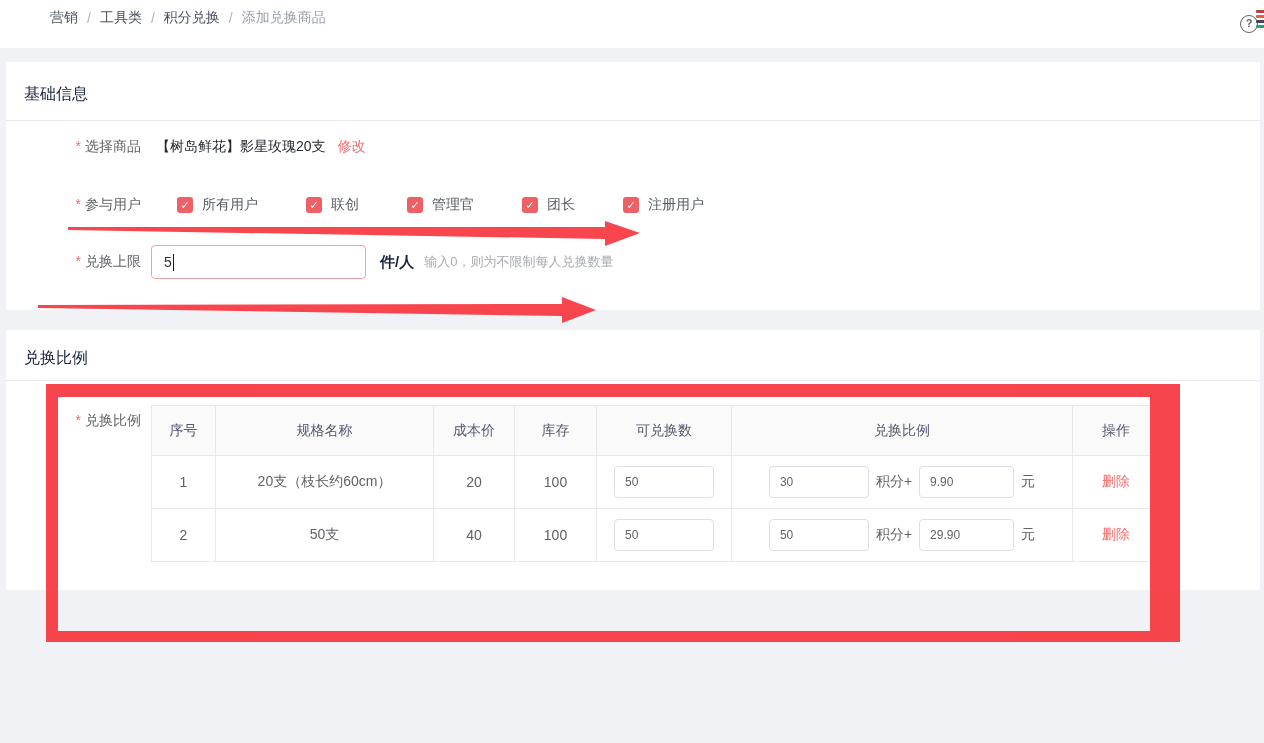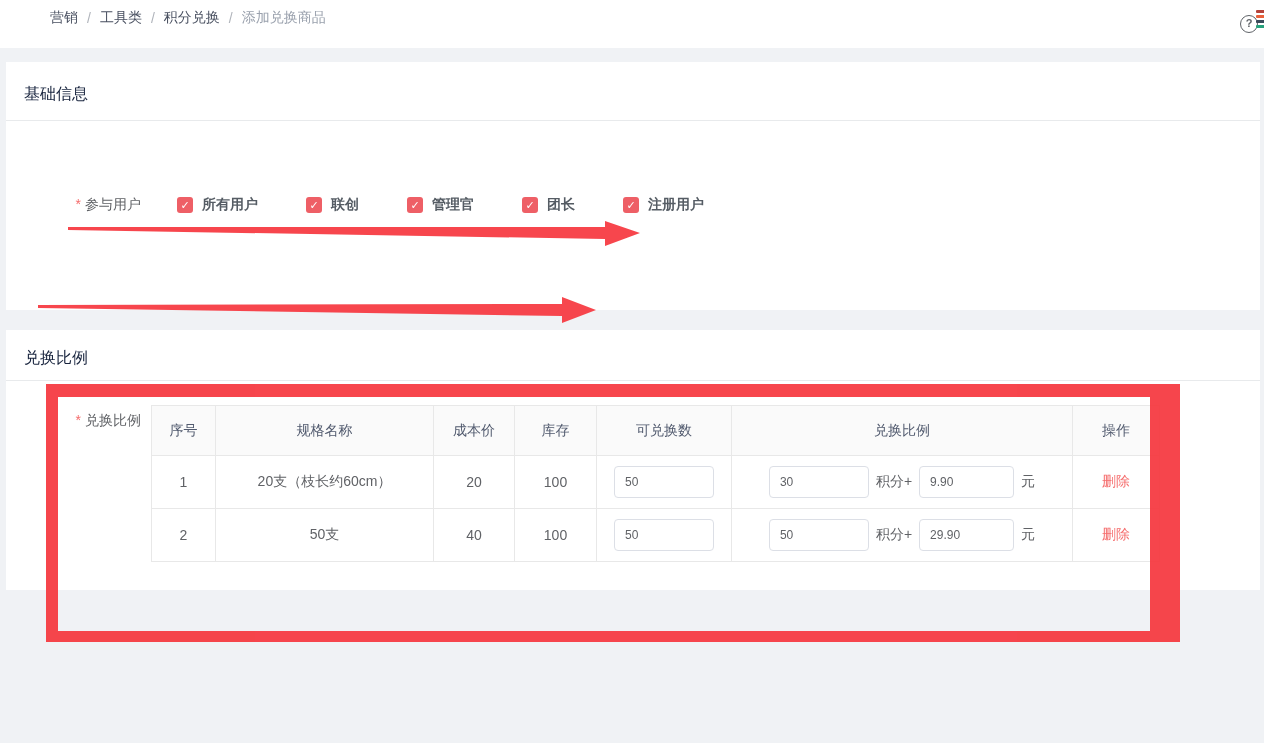--- a/index.html
+++ b/index.html
@@ -46,21 +46,21 @@
   .req { color:#f56c6c; margin-right:4px; }
   .product-value { margin-left:15px; color:#24292e; }
   .link { margin-left:12px; color:#f56c6c; cursor:pointer; text-decoration:none; }
   .cb-group { display:inline-flex; align-items:center; margin-left:12px; margin-right:12px; cursor:pointer; }
   .cb-group + .cb-group { margin-left:12px; }
   .cb-box {
     width:16px; height:16px; border-radius:3px; background:#ee5f66;
     color:#fff; font-size:11px; font-weight:700; line-height:16px; text-align:center;
     margin-right:9px;
   }
-  .cb-label { color:#555c64;font-weight:bold; }
+  .cb-label { color:#555c64; }
   .limit-input {
     margin-left:10px; width:215px; height:34px;
     border:1px solid #f2a2a2; border-radius:4px; background:#fff;
     display:flex; align-items:center; padding-left:12px; color:#303133; cursor:text;
   }
   .caret { display:inline-block; width:1.5px; height:17px; background:#1b1b1b; margin-left:1px; }
   .unit { margin-left:14px; font-weight:700; font-size:15px; color:#17233d; }
   .hint { margin-left:10px; font-size:13px; color:#a8abb2; }
   
   .field-label { position:absolute; left:0; top:82px; width:135px; text-align:right; color:#606266; }
@@ -101,20 +101,25 @@
         <i></i>
         <i></i>
       </span>
   </div>
 </header>
 
 <section class="card card-basic">
   <h2 class="card-title">基础信息</h2>
   <div class="divider"></div>
 
+  <div class="form-row row-product">
+    <span class="form-label"><span class="req">*</span><span>选择商品</span></span>
+    <span class="product-value">【树岛鲜花】影星玫瑰20支</span>
+    <a class="link">修改</a>
+  </div>
 
   <div class="form-row row-participants">
     <span class="form-label"><span class="req">*</span><span>参与用户</span></span>
     <label class="cb-group">
       <span class="cb-box">✓</span>
       <span class="cb-label">所有用户</span>
     </label>
     <label class="cb-group">
       <span class="cb-box">✓</span>
       <span class="cb-label">联创</span>
@@ -126,20 +131,29 @@
     <label class="cb-group">
       <span class="cb-box">✓</span>
       <span class="cb-label">团长</span>
     </label>
     <label class="cb-group">
       <span class="cb-box">✓</span>
       <span class="cb-label">注册用户</span>
     </label>
   </div>
 
+  <div class="form-row row-limit">
+    <span class="form-label"><span class="req">*</span><span>兑换上限</span></span>
+    <div class="limit-input">
+      <span>5</span>
+        <span class="caret"></span>
+    </div>
+    <span class="unit">件/人</span>
+    <span class="hint">输入0，则为不限制每人兑换数量</span>
+  </div>
 </section>
 
 <section class="card card-ratio">
   <h2 class="card-title">兑换比例</h2>
   <div class="divider"></div>
   <span class="field-label"><span class="req">*</span><span>兑换比例</span></span>
 
   <table class="spec-table">
     <colgroup>
       <col style="width:64px">

